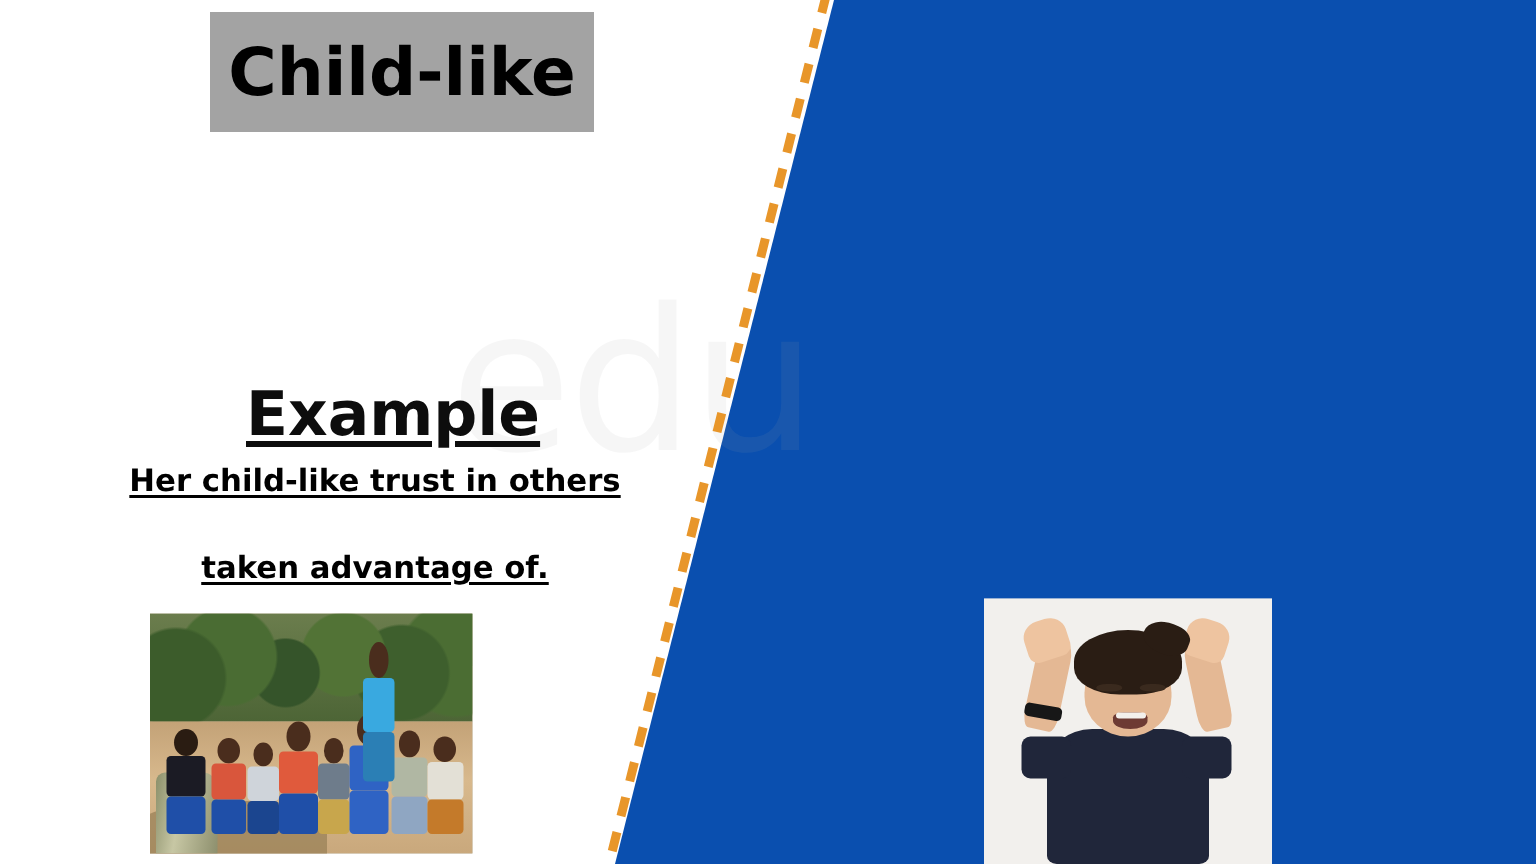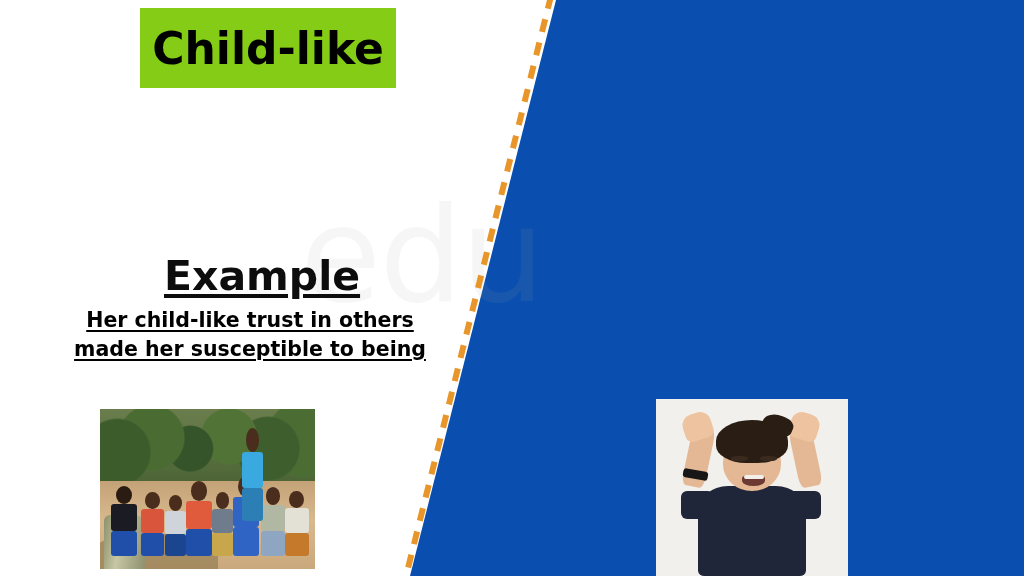--- a/index.html
+++ b/index.html
@@ -48,21 +48,21 @@
   }
 
   
   .panel{position:absolute;z-index:5;}
   .panel-left{left:0;top:0;width:500px;height:576px;}
   .panel-right{left:524px;top:0;width:500px;height:576px;}
 
   
   .title-chip{
     position:absolute;
-    background:#84cc16;
+    background:#a3a3a3;
     display:flex;align-items:center;justify-content:center;
     color:#000000;
     font-family:"DejaVu Sans", sans-serif;
     font-weight:700;
   }
   .title-left{left:140px;top:8px;width:256px;height:80px;font-size:44px;}
 
   
   .def{
     position:absolute;
@@ -191,21 +191,22 @@
   <div class="panel panel-left">
     <div class="title-chip title-left">
       <span>Child-like</span>
     </div>
 
 
     <div class="ex-head ex-head-left">Example</div>
 
     <div class="ex-body ex-body-left">
       <span class="u">Her child-like trust in others</span><br>
-      <span class="u">made her susceptible to being</span><br>
+      <br>
+      <span class="u">taken advantage of.</span>
     </div>
 
     <div class="photo photo-left">
       <div class="pl-sky"></div>
       <div class="pl-trees"></div>
       <div class="pl-ground"></div>
       <div class="pl-dirtpatch"></div>
       <div class="pl-stump"></div>
 
       <div class="kid" style="left:5%;width:12%;height:44%;">

